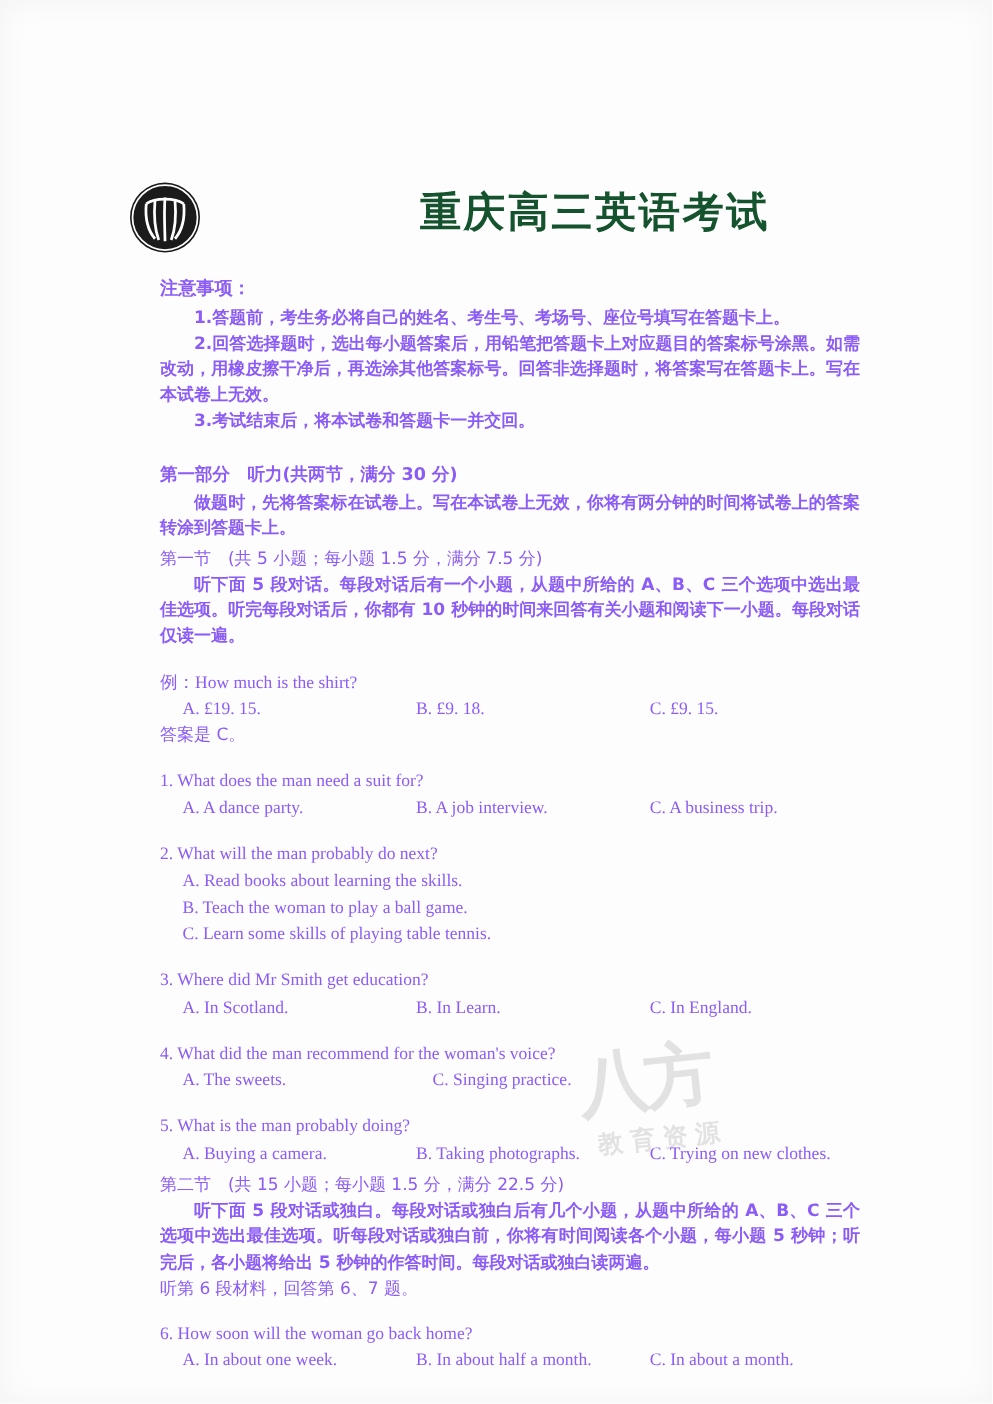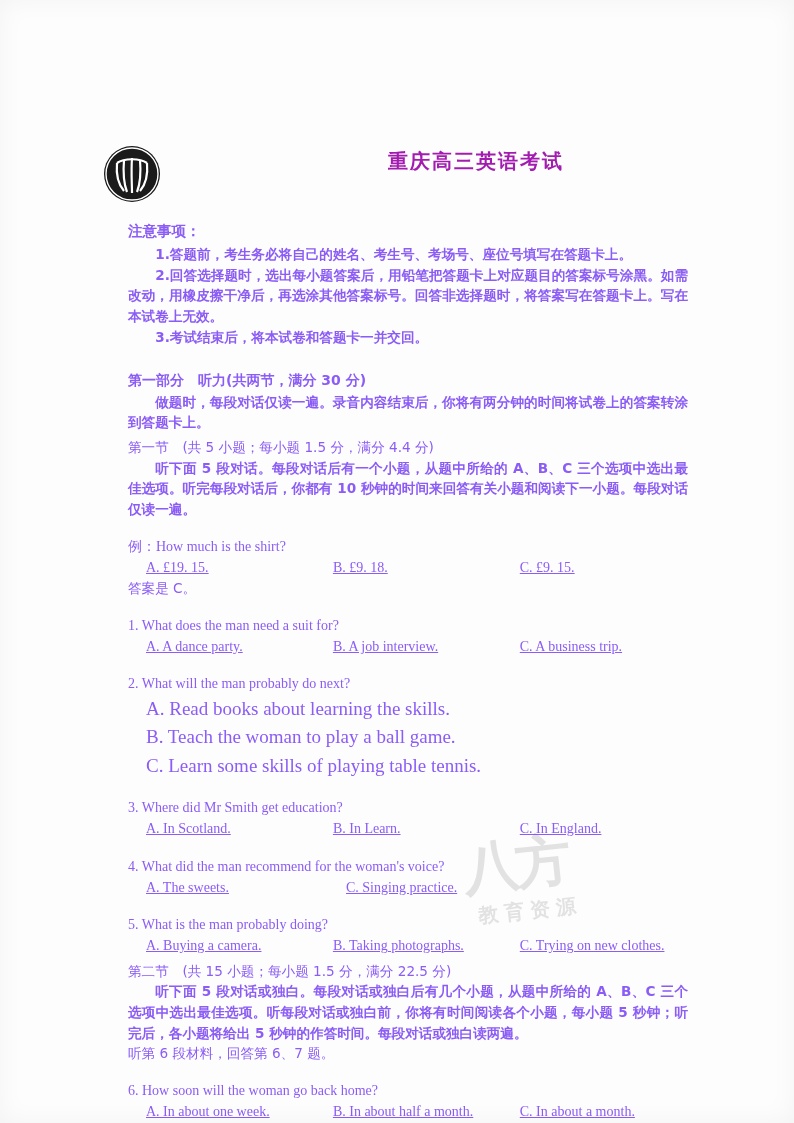--- a/index.html
+++ b/index.html
@@ -45,23 +45,23 @@
   }
   .logo svg { display: block; }
   .doc-title {
     position: absolute;
     left: 150px;
     top: 8px;
     width: 460px;
     text-align: center;
     font-family: "DejaVu Sans", sans-serif;
     font-weight: bold;
-    font-size: 20px;
+    font-size: 33px;
     letter-spacing: 2px;
-    color: #a21caf;
+    color: #14532d;
   }
 
   
   .content {
     position: absolute;
     left: 128px;
     top: 220px;
     width: 560px;
     font-size: 13.6px;
     line-height: 1.52;
@@ -93,29 +93,28 @@
   .q {
     margin-top: 16px;
     font-family: "Liberation Serif", serif;
     font-size: 14px;
   }
   .opts {
     display: flex;
     font-family: "Liberation Serif", serif;
     font-size: 14px;
     padding-left: 18px;
-    text-decoration: underline;
   }
   .opts .o1 { width: 200px; }
   .opts .o2 { width: 200px; }
   .opts .o3 { width: 180px; }
   .opt-line {
     padding-left: 18px;
     font-family: "Liberation Serif", serif;
-    font-size: 19px;
+    font-size: 14px;
   }
   .gap-m { height: 9px; }
 
   
   .watermark {
     position: absolute;
     left: 470px;
     top: 830px;
     width: 240px;
     height: 190px;
@@ -174,23 +173,23 @@
   <div class="content">
 
     <div class="notice-title">注意事项：</div>
     <p class="p cn indent1">1.答题前，考生务必将自己的姓名、考生号、考场号、座位号填写在答题卡上。</p>
     <p class="p cn indent1">2.回答选择题时，选出每小题答案后，用铅笔把答题卡上对应题目的答案标号涂黑。如需改动，用橡皮擦干净后，再选涂其他答案标号。回答非选择题时，将答案写在答题卡上。写在本试卷上无效。</p>
     <p class="p cn indent1">3.考试结束后，将本试卷和答题卡一并交回。</p>
 
     <div class="gap-m"></div>
 
     <div class="section-head">第一部分　听力(共两节，满分 30 分)</div>
-    <p class="p cn indent1">做题时，每段对话仅读一遍。录音内容结束后，你将有两分钟的时间将试卷上的答案转涂到答题卡上。</p>
-
-    <div class="sub-head">第一节　(共 5 小题；每小题 1.5 分，满分 4.4 分)</div>
+    <p class="p cn indent1">做题时，先将答案标在试卷上。写在本试卷上无效，你将有两分钟的时间将试卷上的答案转涂到答题卡上。</p>
+
+    <div class="sub-head">第一节　(共 5 小题；每小题 1.5 分，满分 7.5 分)</div>
     <p class="p cn indent1">听下面 5 段对话。每段对话后有一个小题，从题中所给的 A、B、C 三个选项中选出最佳选项。听完每段对话后，你都有 10 秒钟的时间来回答有关小题和阅读下一小题。每段对话仅读一遍。</p>
 
     <div class="q">例：How much is the shirt?</div>
     <div class="opts">
       <span class="o1">A. £19. 15.</span>
       <span class="o2">B. £9. 18.</span>
       <span class="o3">C. £9. 15.</span>
     </div>
     <div class="cn">答案是 C。</div>
 

